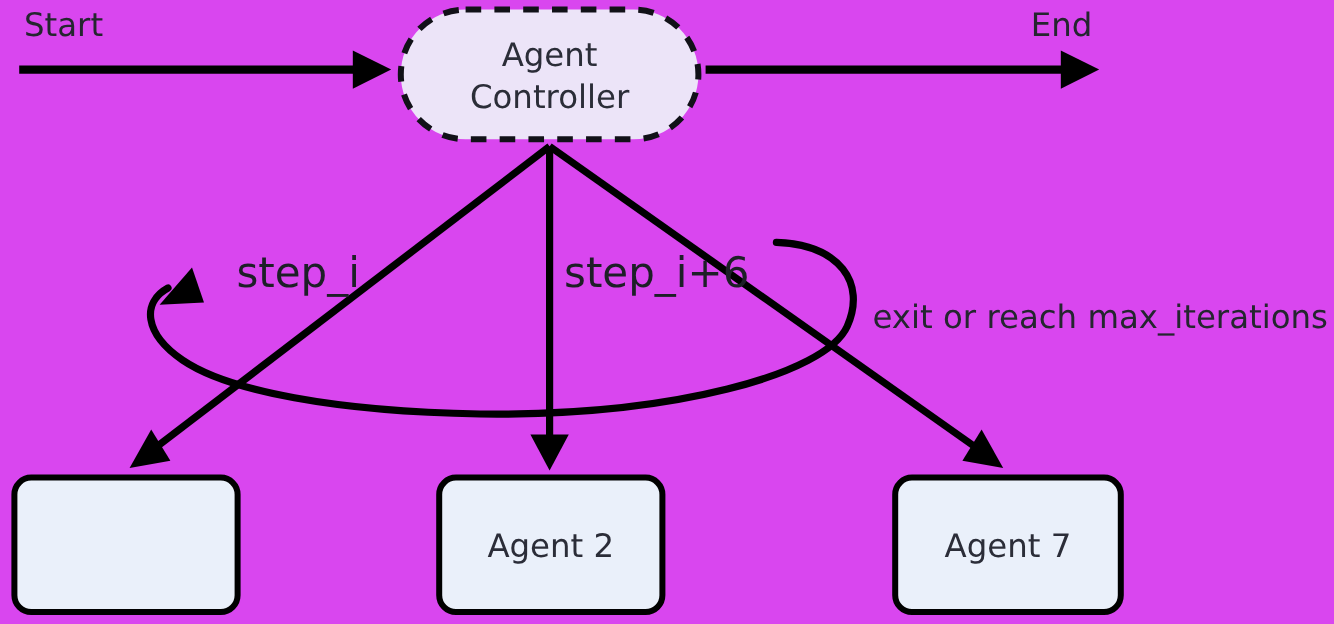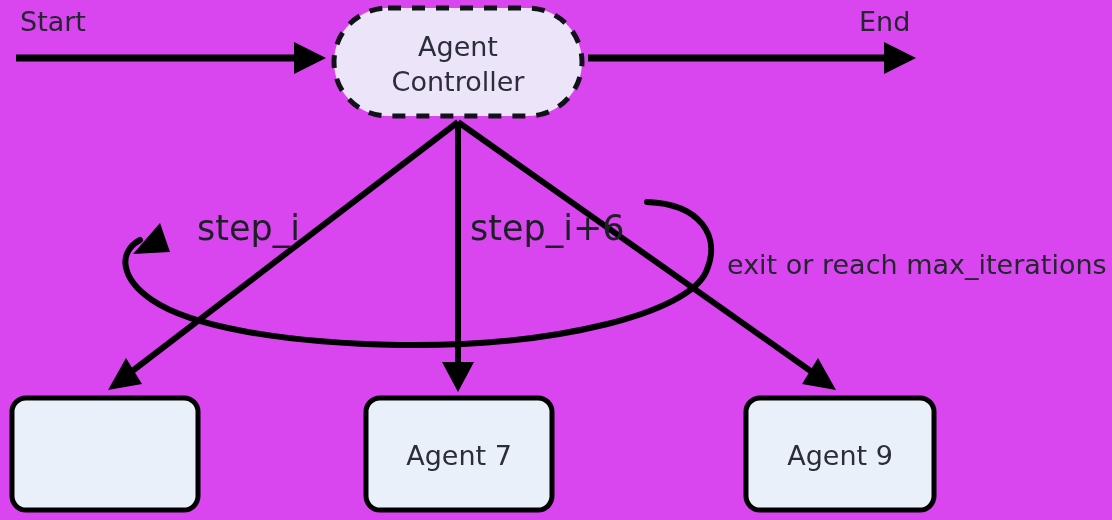--- a/index.html
+++ b/index.html
@@ -127,17 +127,17 @@
 Controller</div>
 
   <div class="lbl lbl-step" style="left:197px; top:211px;">step_i</div>
 
 
   <div class="lbl lbl-step" style="left:470px; top:211px;">step_i+6</div>
 
   <div class="lbl lbl-cond" style="left:727px; top:251px;">exit or reach max_iterations ?</div>
 
 
-  <div class="lbl-agent" style="left:366px; top:440px; width:186px;">Agent 7</div>
+  <div class="lbl-agent" style="left:366px; top:440px; width:186px;">Agent 2</div>
 
-  <div class="lbl-agent" style="left:746px; top:440px; width:188px;">Agent 9</div>
+  <div class="lbl-agent" style="left:746px; top:440px; width:188px;">Agent 7</div>
 
 </div>
 
 </body></html>

